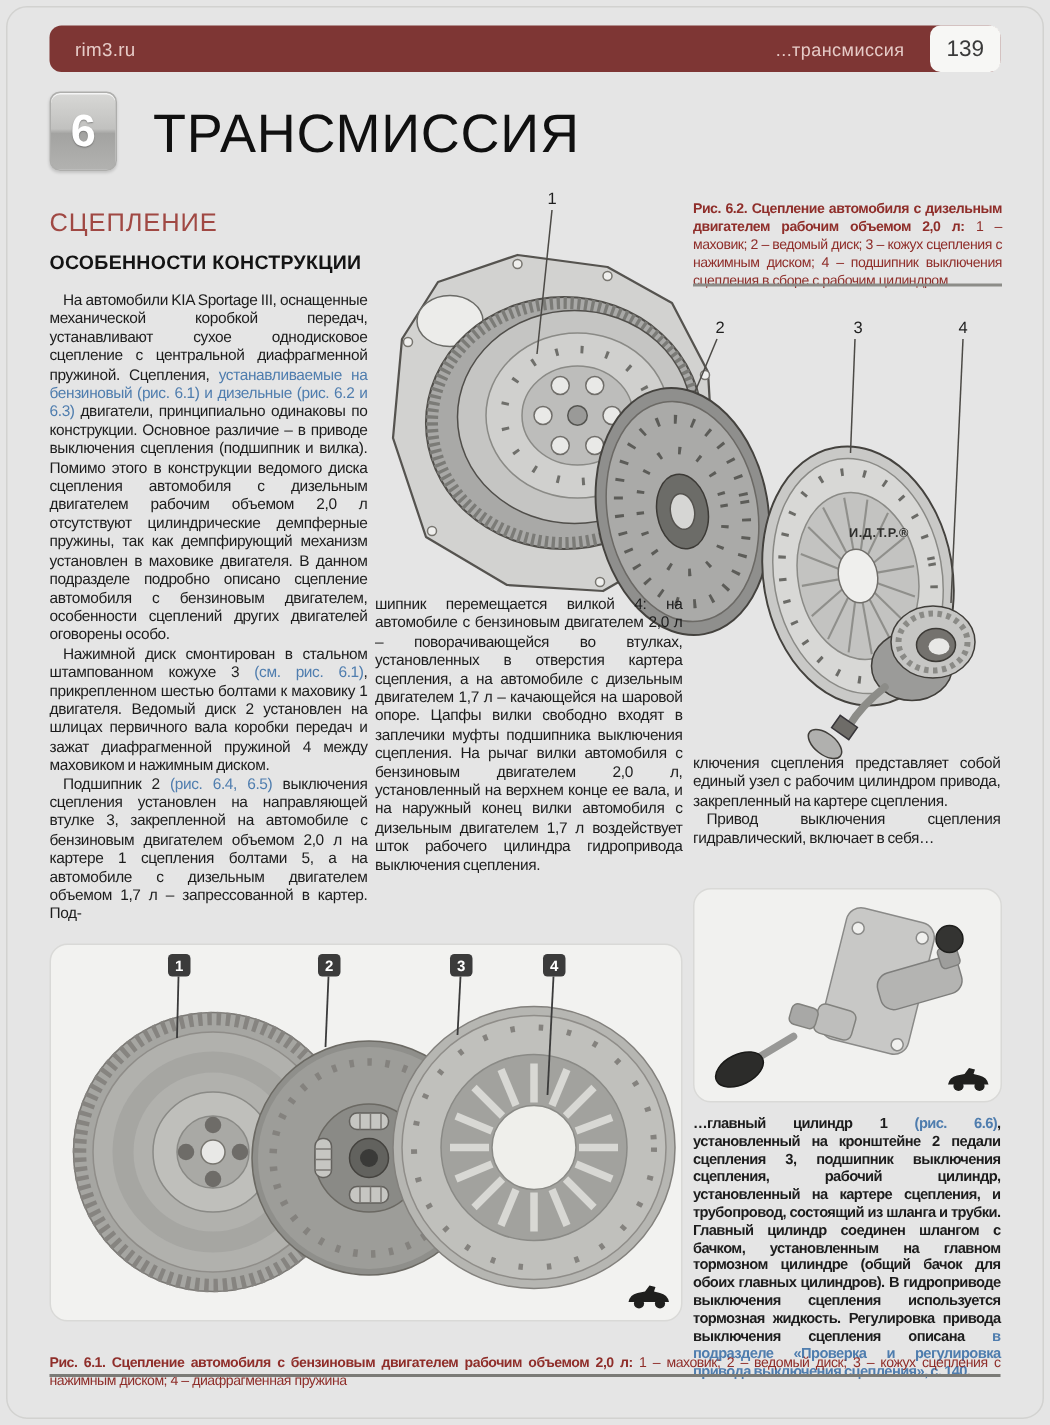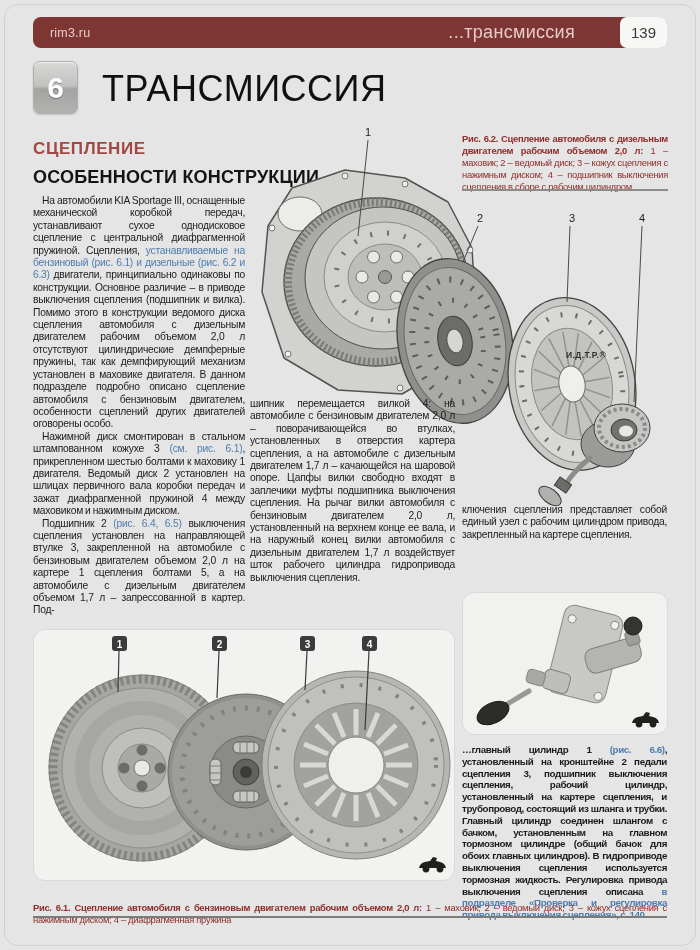--- a/index.html
+++ b/index.html
@@ -6,35 +6,35 @@
   .page{position:relative;width:700px;height:950px;background:#e5e5e5;overflow:hidden;
         font-family:"Liberation Sans","DejaVu Sans",sans-serif;color:#1c1c1c;}
   .page-frame{position:absolute;inset:4px;border:1.5px solid #d2d2d0;border-radius:14px;pointer-events:none;}
   .abs{position:absolute;}
 
   
   .header-bar{left:33px;top:17px;width:634px;height:31px;background:#7e3634;border-radius:8px;
               display:flex;align-items:center;padding:0;box-sizing:border-box;}
   .site-label{margin-left:17px;font-size:12.5px;color:#e6cbc7;letter-spacing:.2px;}
   .header-spacer{flex:1;}
-  .header-section-label{font-size:18px;color:#e6cbc7;margin-right:92px;letter-spacing:.3px;}
+  .header-section-label{font-size:12px;color:#e6cbc7;margin-right:64px;letter-spacing:.3px;}
   .page-number-badge{position:absolute;right:0;top:0;width:47px;height:31px;background:#f7f7f5;
               border-radius:7px;display:flex;align-items:center;justify-content:center;
               font-size:15px;color:#3a3a3a;}
 
   
   .chapter-number-badge{left:33px;top:61px;width:43px;height:51px;border-radius:7px;
         background:linear-gradient(180deg,#d8d8d6,#c1c1bf 47%,#a3a3a1 53%,#b2b2b0);
         border:1px solid #aeaeac;box-shadow:inset 0 1px 0 rgba(255,255,255,.75),0 1px 2px rgba(0,0,0,.15);
         display:flex;align-items:center;justify-content:center;
         color:#ffffff;font-size:30px;font-weight:bold;text-shadow:0 1px 1px rgba(0,0,0,.35);}
   .chapter-title{left:102px;top:68px;font-size:36px;font-weight:normal;letter-spacing:.5px;color:#101010;}
 
-  .section-heading{left:33px;top:139px;font-size:17px;font-weight:bold;color:#a04843;letter-spacing:.6px;}
-  .subsection-heading{left:33px;top:167px;font-size:18px;font-weight:bold;color:#141414;letter-spacing:.2px;}
+  .section-heading{left:33px;top:139px;font-size:17px;font-weight:normal;color:#a04843;letter-spacing:.6px;}
+  .subsection-heading{left:33px;top:167px;font-size:13px;font-weight:bold;color:#141414;letter-spacing:.2px;}
 
   
   .col{font-size:10.3px;line-height:12.4px;text-align:justify;letter-spacing:-.25px;word-spacing:-.5px;hyphens:auto;}
   .col p{margin:0;text-indent:9px;}
   .col p.no-indent{text-indent:0;}
   .col-left{left:33px;top:195px;width:212px;}
   .col-middle{left:250px;top:398px;width:205px;}
   .col-right-top{left:462px;top:504px;width:205px;}
   .col-right-bottom{left:462px;top:744px;width:205px;font-size:9.8px;line-height:11.8px;letter-spacing:-.4px;font-weight:bold;}
   .seg-link{color:#4f7dae;}
@@ -174,20 +174,21 @@
 
   <div class="abs caption caption-fig62"><span class="seg-bold">Рис. 6.2. Сцепление автомобиля с дизельным двигателем рабочим объемом 2,0 л: </span><span class="seg-normal">1 – маховик; 2 – ведомый диск; 3 – кожух сцепления с нажимным диском; 4 – подшипник выключения сцепления в сборе с рабочим цилиндром</span></div>
   <div class="abs rule rule-fig62"></div>
 
   <div class="abs col col-middle">
     <p class="no-indent"><span class="seg-normal">шипник перемещается вилкой 4: на автомобиле с бензиновым двигателем 2,0 л – поворачивающейся во втулках, установленных в отверстия картера сцепления, а на автомобиле с дизельным двигателем 1,7 л – качающейся на шаровой опоре. Цапфы вилки свободно входят в заплечики муфты подшипника выключения сцепления. На рычаг вилки автомобиля с бензиновым двигателем 2,0 л, установленный на верхнем конце ее вала, и на наружный конец вилки автомобиля с дизельным двигателем 1,7 л воздействует шток рабочего цилиндра гидропривода выключения сцепления.</span></p>
   </div>
 
   <div class="abs col col-right-top">
     <p class="no-indent"><span class="seg-normal">ключения сцепления представляет собой единый узел с рабочим цилиндром привода, закрепленный на картере сцепления.</span></p>
+    <p><span class="seg-normal">Привод выключения сцепления гидравлический, включает в себя…</span></p>
   </div>
 
   <div class="abs photo-frame fig66">
     <svg width="204" height="141" viewBox="0 0 204 141">
       <g transform="rotate(14 122 61)">
         <rect x="92" y="16" width="60" height="90" rx="10" fill="#c8c8c6" stroke="#8a8a88"></rect>
         <circle cx="101" cy="30" r="4" fill="#f0f0ee" stroke="#8a8a88"></circle>
         <circle cx="144" cy="26" r="4" fill="#f0f0ee" stroke="#8a8a88"></circle>
         <circle cx="100" cy="96" r="4" fill="#f0f0ee" stroke="#8a8a88"></circle>
         <circle cx="145" cy="99" r="4" fill="#f0f0ee" stroke="#8a8a88"></circle>

